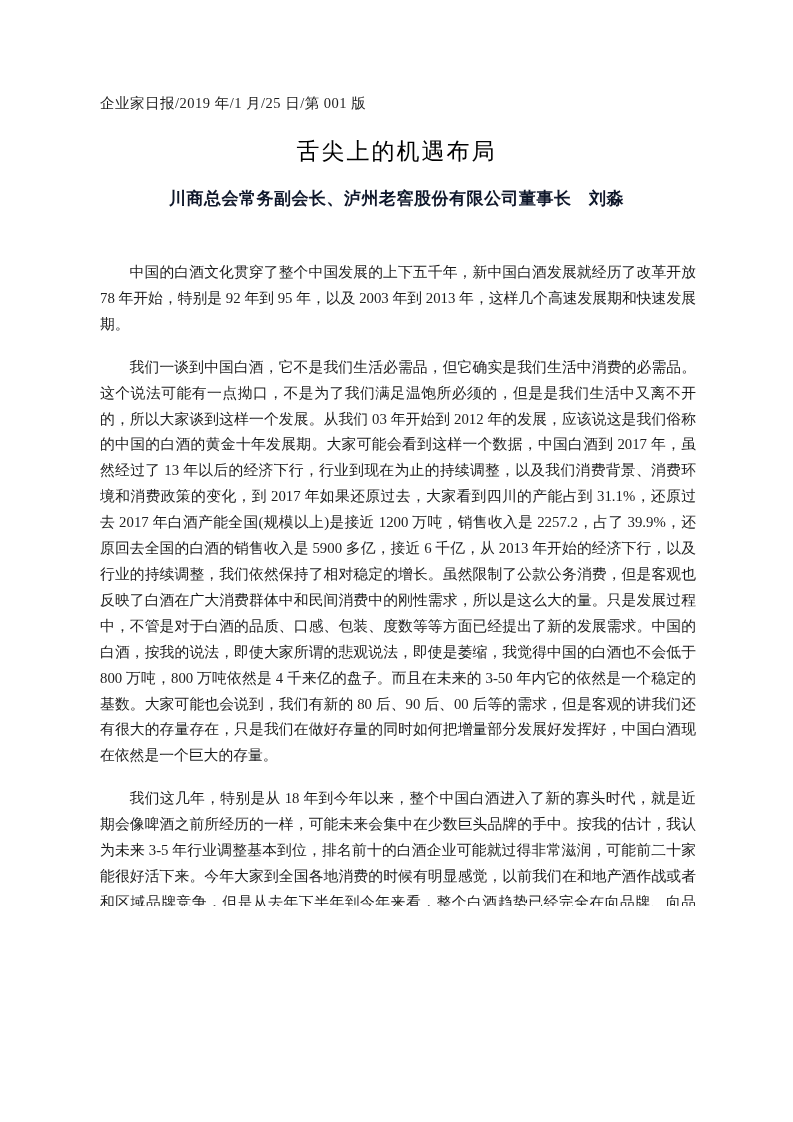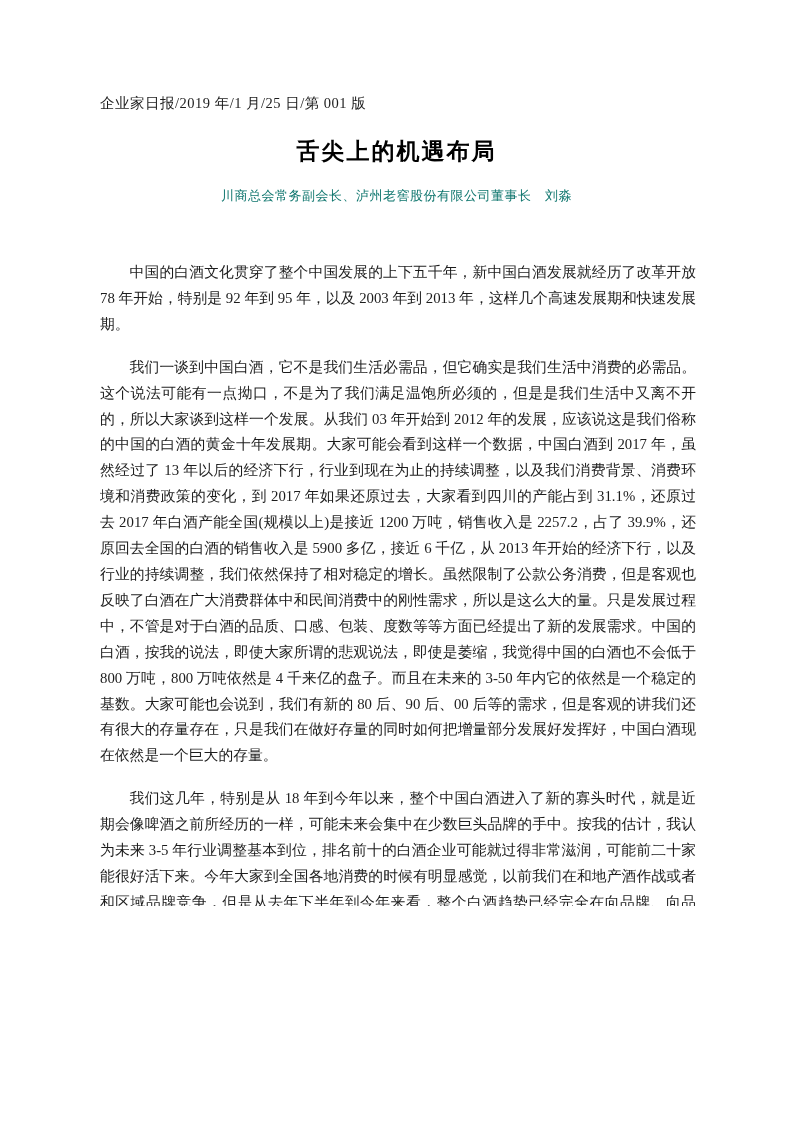--- a/index.html
+++ b/index.html
@@ -27,34 +27,34 @@
     white-space: nowrap;
   }
   .doc-title {
     position: absolute;
     top: 136px;
     left: 0;
     width: 100%;
     margin: 0;
     text-align: center;
     font-size: 23px;
-    font-weight: 700;
+    font-weight: 400;
     letter-spacing: 2px;
     color: #000000;
   }
   .doc-byline {
     position: absolute;
     top: 187px;
     left: 0;
     width: 100%;
     text-align: center;
-    font-size: 13px;
-    font-weight: 400;
+    font-size: 17px;
+    font-weight: 700;
     letter-spacing: 0.5px;
-    color: #0f766e;
+    color: #0f172a;
   }
   .article-body {
     position: absolute;
     top: 243px;
     left: 83px;
     width: 630px;
     font-size: 14.8px;
     line-height: 25.9px;
     text-align: justify;
     text-justify: inter-ideograph;

